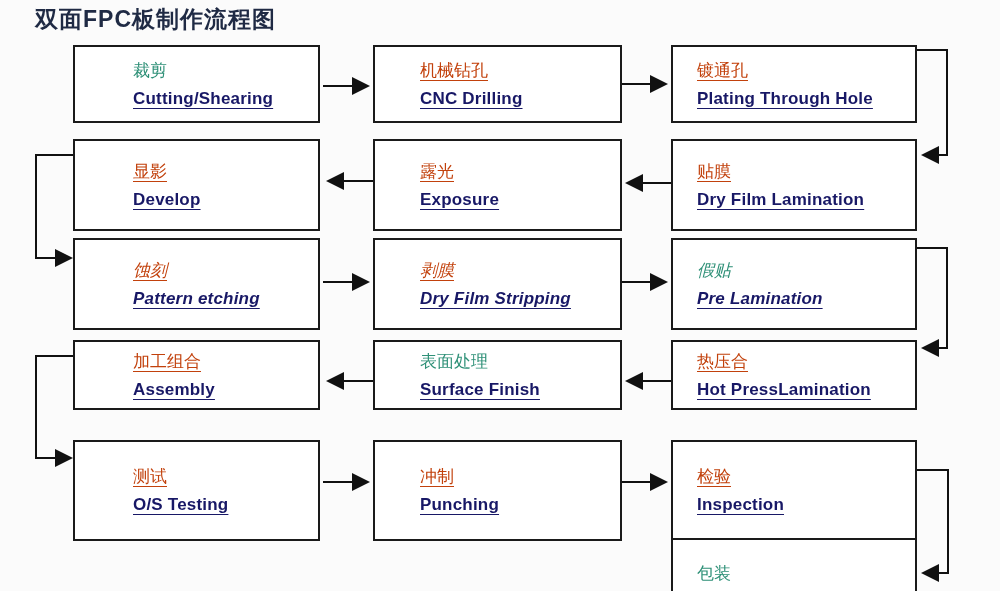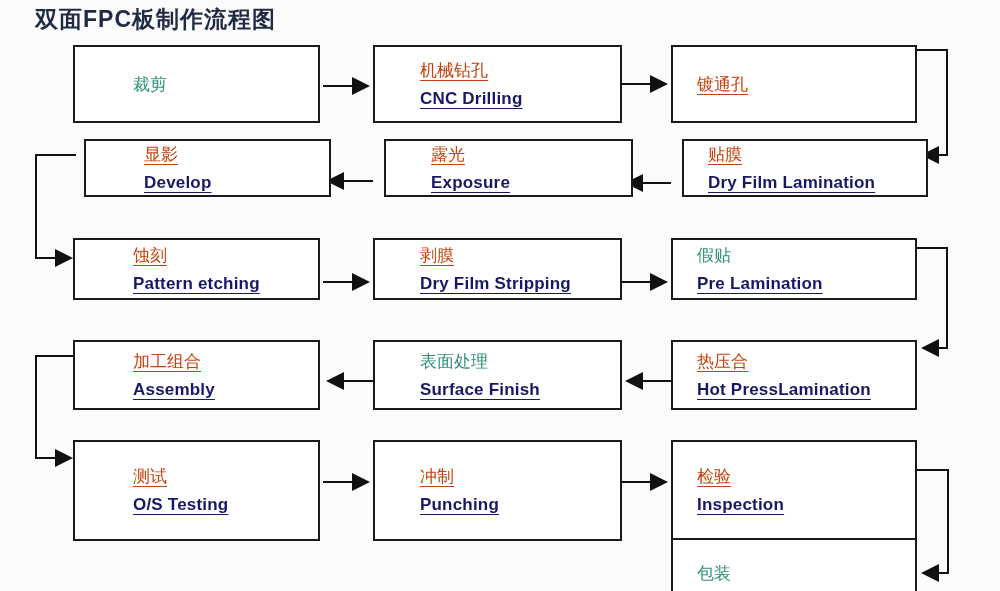--- a/index.html
+++ b/index.html
@@ -17,22 +17,22 @@
     position:absolute;box-sizing:border-box;
     background:#ffffff;border:2px solid #1a1a1a;
     display:flex;flex-direction:column;justify-content:center;gap:11px;
   }
   
   .c1{left:73px;width:247px;padding-left:58px;}
   .c2{left:373px;width:249px;padding-left:45px;}
   .c3{left:671px;width:246px;padding-left:24px;}
   
   .r1{top:45px;height:78px;}
-  .r2{top:139px;height:58px;margin-left:11px;}
-  .r3{top:238px;height:62px;}
+  .r2{top:139px;height:92px;}
+  .r3{top:238px;height:92px;font-style:italic;}
   .r4{top:340px;height:70px;}
   .r5{top:440px;height:101px;}
   .r6{top:538px;height:70px;}
   .zh{
     font-size:17px;line-height:1;align-self:flex-start;
   }
   .zh.blue{color:#c2410c;text-decoration:underline;text-underline-offset:4px;}
   .zh.green{color:#2e9077;text-decoration:none;}
   .en{
     font-size:17px;font-weight:700;color:#181866;line-height:1;align-self:flex-start;
@@ -65,27 +65,29 @@
     <polyline points="373,381 329,381" marker-end="url(#ah)"></polyline>
     <polyline points="76,356 36,356 36,458 70,458" marker-end="url(#ah)"></polyline>
     <polyline points="323,482 367,482" marker-end="url(#ah)"></polyline>
     <polyline points="622,482 665,482" marker-end="url(#ah)"></polyline>
     <polyline points="917,470 948,470 948,573 924,573" marker-end="url(#ah)"></polyline>
   </g>
 </svg>
 
 <div class="box c1 r1">
   <span class="zh green">裁剪</span>
+  <span class="en">Cutting/Shearing</span>
 </div>
 <div class="box c2 r1">
   <span class="zh blue">机械钻孔</span>
   <span class="en">CNC Drilling</span>
 </div>
 <div class="box c3 r1">
   <span class="zh blue">镀通孔</span>
+  <span class="en">Plating Through Hole</span>
 </div>
 
 <div class="box c1 r2">
   <span class="zh blue">显影</span>
   <span class="en">Develop</span>
 </div>
 <div class="box c2 r2">
   <span class="zh blue">露光</span>
   <span class="en">Exposure</span>
 </div>

